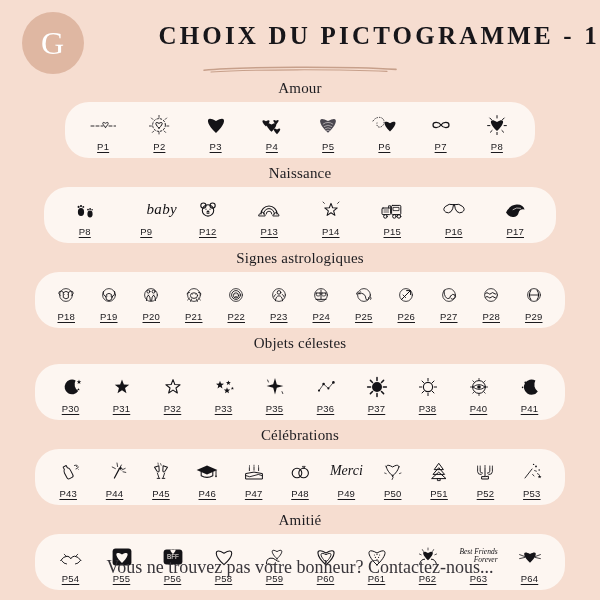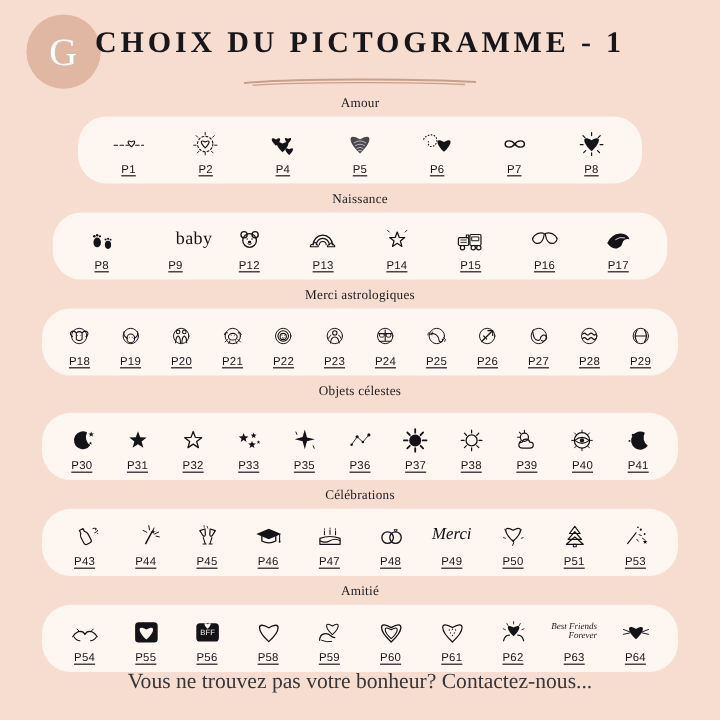--- a/index.html
+++ b/index.html
@@ -47,41 +47,42 @@
     top: 22px;
     text-align: center;
   }
   .title {
     font-family: "Liberation Serif", serif;
     font-size: 25px;
     letter-spacing: 3.2px;
     color: #17161a;
     font-weight: 700;
     white-space: nowrap;
+    text-align: right;
   }
   .title-underline {
     margin: 9px auto 0;
     width: 198px;
     height: 8px;
   }
 
   
   .content {
     position: absolute;
     top: 80px;
     left: 0;
     right: 0;
   }
   .section {
     margin-bottom: 7px;
   }
   .section-title {
     text-align: center;
     font-family: "Liberation Serif", serif;
-    font-size: 11px;
+    font-size: 15px;
     color: #1d1c20;
     margin-bottom: 5px;
     letter-spacing: .2px;
   }
   .pill {
     background: #fdf6f1;
     border-radius: 24px;
     margin: 0 auto;
     padding: 7px 10px 6px;
     box-sizing: border-box;
@@ -176,20 +177,28 @@
               <circle cx="13" cy="14" r="6.4" stroke-width="0.9" stroke-dasharray="1.6 1.8"></circle>
               <path d="M 13 17.2 C 8.8 13.4, 8.6 9.8, 13 12.4 C 17.4 9.8, 17.2 13.4, 13 17.2 Z" stroke-width="1"></path>
               <path d="M13 4.4 v2 M5.4 7 l1.4 1.4 M20.6 7 l-1.4 1.4 M3.4 15 h2 M20.8 15 h2 M6.4 21.4 l1.4-1.4 M19.6 21.4 l-1.4-1.4 M13 23 v-2" stroke-width="0.8"></path>
             </svg>
           </div>
           <div class="code">P2</div>
         </div>
         <div class="cell">
           <div class="glyph">
             <svg width="26" height="26" viewBox="0 0 26 26" fill="none" stroke="#141317" stroke-width="1.1" stroke-linecap="round" stroke-linejoin="round">
+              <path d="M 13 22 C 2.5 12.5, 2 3.5, 13 10 C 24 3.5, 23.5 12.5, 13 22 Z" fill="#141317" stroke="none"></path>
+            </svg>
+          </div>
+          <div class="code">P3</div>
+        </div>
+        <div class="cell">
+          <div class="glyph">
+            <svg width="26" height="26" viewBox="0 0 26 26" fill="none" stroke="#141317" stroke-width="1.1" stroke-linecap="round" stroke-linejoin="round">
               <path d="M 7 15.52 C 2.379999999999999 11.34, 2.1599999999999993 7.379999999999999, 7 10.24 C 11.84 7.379999999999999, 11.620000000000001 11.34, 7 15.52 Z" fill="#141317" stroke="none"></path>
               <path d="M 12.5 20.8 C 6.199999999999999 15.1, 5.8999999999999995 9.7, 12.5 13.6 C 19.1 9.7, 18.8 15.1, 12.5 20.8 Z" fill="#141317" stroke="none"></path>
               <path d="M 18 23.2 C 13.8 19.4, 13.6 15.8, 18 18.4 C 22.4 15.8, 22.2 19.4, 18 23.2 Z" fill="#141317" stroke="none"></path>
               <path d="M 17 13.56 C 13.64 10.52, 13.48 7.64, 17 9.719999999999999 C 20.52 7.64, 20.36 10.52, 17 13.56 Z" fill="#141317" stroke="none"></path>
             </svg>
           </div>
           <div class="code">P4</div>
         </div>
         <div class="cell">
           <div class="glyph">
@@ -241,21 +250,21 @@
               <ellipse cx="18" cy="18" rx="2.6" ry="3.4" fill="#141317" stroke="none"></ellipse>
               <circle cx="16" cy="13.6" r="0.9" fill="#141317" stroke="none"></circle>
               <circle cx="18.1" cy="13" r="0.9" fill="#141317" stroke="none"></circle>
               <circle cx="20.1" cy="13.7" r="0.8" fill="#141317" stroke="none"></circle>
             </svg>
           </div>
           <div class="code">P8</div>
         </div>
         <div class="cell">
           <div class="glyph">
-            <span style="font-family:'Liberation Serif',serif;font-size:15px;letter-spacing:.4px;margin-left:31px;">baby</span>
+            <span style="font-family:'Liberation Serif',serif;font-style:italic;font-size:15px;letter-spacing:.4px;margin-left:31px;">baby</span>
           </div>
           <div class="code">P9</div>
         </div>
         <div class="cell">
           <div class="glyph">
             <svg width="26" height="26" viewBox="0 0 26 26" fill="none" stroke="#141317" stroke-width="1.1" stroke-linecap="round" stroke-linejoin="round">
               <circle cx="8.4" cy="9.6" r="2.6"></circle>
               <circle cx="17.6" cy="9.6" r="2.6"></circle>
               <circle cx="13" cy="14.4" r="5.7"></circle>
               <circle cx="11" cy="13.2" r="0.6" fill="#141317" stroke="none"></circle>
@@ -316,21 +325,21 @@
             <svg width="26" height="26" viewBox="0 0 26 26" fill="none" stroke="#141317" stroke-width="1.1" stroke-linecap="round" stroke-linejoin="round">
               <path d="M4 16.6 q3.6-7.6 10.6-8 q3.4-0.2 5.6 1.4 q1.8 1.4 2.4 3.4 q-2.4-0.6-4 0.4 q-1.6 1-2 3 q-0.6 3.4-4.6 4.2 q-4.6 0.8-8-4.4 Z" fill="#141317" stroke="none"></path>
               <path d="M11 13.6 q3.4-2.6 7.6-1.4" stroke="#fdf6f1" stroke-width="0.7"></path>
             </svg>
           </div>
           <div class="code">P17</div>
         </div>
       </div>
     </div>
     <div class="section">
-      <div class="section-title">Merci astrologiques</div>
+      <div class="section-title">Signes astrologiques</div>
       <div class="pill w3">
         <div class="cell">
           <div class="glyph">
             <svg width="26" height="26" viewBox="0 0 26 26" fill="none" stroke="#141317" stroke-width="1.1" stroke-linecap="round" stroke-linejoin="round">
               <circle cx="13" cy="14" r="6.4" stroke-width="0.8"></circle>
               <path d="M10.6 11.4 q-2.6-2.6-4.4-0.6 q-1.4 1.8 1.2 3.6" stroke-width="0.9"></path>
               <path d="M15.4 11.4 q2.6-2.6 4.4-0.6 q1.4 1.8-1.2 3.6" stroke-width="0.9"></path>
               <path d="M10.6 11.4 q2.4-2.2 4.8 0 v5.4 q-2.4 2.2-4.8 0 Z" stroke-width="0.9"></path>
               <circle cx="11.6" cy="13.6" r="0.4" fill="#141317" stroke="none"></circle>
               <circle cx="14.4" cy="13.6" r="0.4" fill="#141317" stroke="none"></circle>
@@ -541,30 +550,20 @@
             <svg width="26" height="26" viewBox="0 0 26 26" fill="none" stroke="#141317" stroke-width="1.1" stroke-linecap="round" stroke-linejoin="round">
               <circle cx="13" cy="14" r="4.6" stroke-width="1.1"></circle>
               <path d="M13 5.4 v2.4 M13 20.2 v2.4 M4.4 14 h2.4 M19.2 14 h2.4 M7 8 l1.7 1.7 M17.3 18.3 l1.7 1.7 M19 8 l-1.7 1.7 M8.7 18.3 l-1.7 1.7" stroke-width="1"></path>
             </svg>
           </div>
           <div class="code">P38</div>
         </div>
         <div class="cell">
           <div class="glyph">
             <svg width="26" height="26" viewBox="0 0 26 26" fill="none" stroke="#141317" stroke-width="1.1" stroke-linecap="round" stroke-linejoin="round">
-              <circle cx="11" cy="11.4" r="3.4" stroke-width="1"></circle>
-              <path d="M11 5.6 v1.8 M5.4 11.4 h1.8 M6.8 7.2 l1.3 1.3 M6.8 15.6 l1.3-1.3" stroke-width="0.9"></path>
-              <path d="M9.6 20.4 q-3.2 0-3.2-2.6 q0-2.4 2.8-2.4 q0.6-2.6 3.4-2.4 q2.4 0.2 2.8 2.4 q3 0 3 2.4 q0 2.6-3 2.6 Z" stroke-width="1"></path>
-            </svg>
-          </div>
-          <div class="code">P39</div>
-        </div>
-        <div class="cell">
-          <div class="glyph">
-            <svg width="26" height="26" viewBox="0 0 26 26" fill="none" stroke="#141317" stroke-width="1.1" stroke-linecap="round" stroke-linejoin="round">
               <circle cx="13" cy="14" r="6.4" stroke-width="1"></circle>
               <path d="M7 14 q6-5 12 0 q-6 5-12 0 Z" stroke-width="0.9"></path>
               <circle cx="13" cy="14" r="1.8" fill="#141317" stroke="none"></circle>
               <path d="M13 5.4 v2 M4.4 14 h2 M19.6 14 h2 M13 20.6 v2 M6.8 7.8 l1.4 1.4 M19.2 7.8 l-1.4 1.4 M6.8 20.2 l1.4-1.4 M19.2 20.2 l-1.4-1.4" stroke-width="0.8"></path>
             </svg>
           </div>
           <div class="code">P40</div>
         </div>
         <div class="cell">
           <div class="glyph">
@@ -664,20 +663,31 @@
         <div class="cell">
           <div class="glyph">
             <svg width="26" height="26" viewBox="0 0 26 26" fill="none" stroke="#141317" stroke-width="1.1" stroke-linecap="round" stroke-linejoin="round">
               <path d="M13 5.6 L17.4 11.6 H8.6 Z" stroke-width="1"></path>
               <path d="M13 10 L18.6 16.4 H7.4 Z" stroke-width="1"></path>
               <path d="M13 14.4 L20 20.6 H6 Z" stroke-width="1"></path>
               <path d="M11.8 20.6 h2.4 v2 h-2.4 Z" stroke-width="0.9"></path>
             </svg>
           </div>
           <div class="code">P51</div>
+        </div>
+        <div class="cell">
+          <div class="glyph">
+            <svg width="26" height="26" viewBox="0 0 26 26" fill="none" stroke="#141317" stroke-width="1.1" stroke-linecap="round" stroke-linejoin="round">
+              <path d="M13 10.6 v8 M13 18.6 h-3.4 v2.4 h6.8 v-2.4 Z" stroke-width="1"></path>
+              <path d="M5.6 10.6 v3 q0 3 3.6 3 M20.4 10.6 v3 q0 3-3.6 3" stroke-width="0.9"></path>
+              <path d="M8.2 10.6 v2.6 q0 2 2.4 2 M17.8 10.6 v2.6 q0 2-2.4 2" stroke-width="0.9"></path>
+              <path d="M5.6 10 v-2 M8.2 10 v-2 M13 10 v-2.6 M17.8 10 v-2 M20.4 10 v-2" stroke-width="0.8"></path>
+            </svg>
+          </div>
+          <div class="code">P52</div>
         </div>
         <div class="cell">
           <div class="glyph">
             <svg width="26" height="26" viewBox="0 0 26 26" fill="none" stroke="#141317" stroke-width="1.1" stroke-linecap="round" stroke-linejoin="round">
               <path d="M6 20 L13 11" stroke-width="0.9"></path>
               <circle cx="17" cy="8.4" r="0.9" fill="#141317" stroke="none"></circle>
               <circle cx="20.2" cy="12" r="0.75" fill="#141317" stroke="none"></circle>
               <circle cx="14.6" cy="6.4" r="0.7" fill="#141317" stroke="none"></circle>
               <path d="M18.4 15.6 l1.6 1 M15.6 12.6 l1.8 0.6 M13.6 16.4 l1.4 1.6" stroke-width="0.8"></path>
               <polygon points="20.60,16.60 21.09,17.92 22.50,17.98 21.40,18.86 21.78,20.22 20.60,19.44 19.42,20.22 19.80,18.86 18.70,17.98 20.11,17.92" fill="#141317" stroke="none"></polygon>

